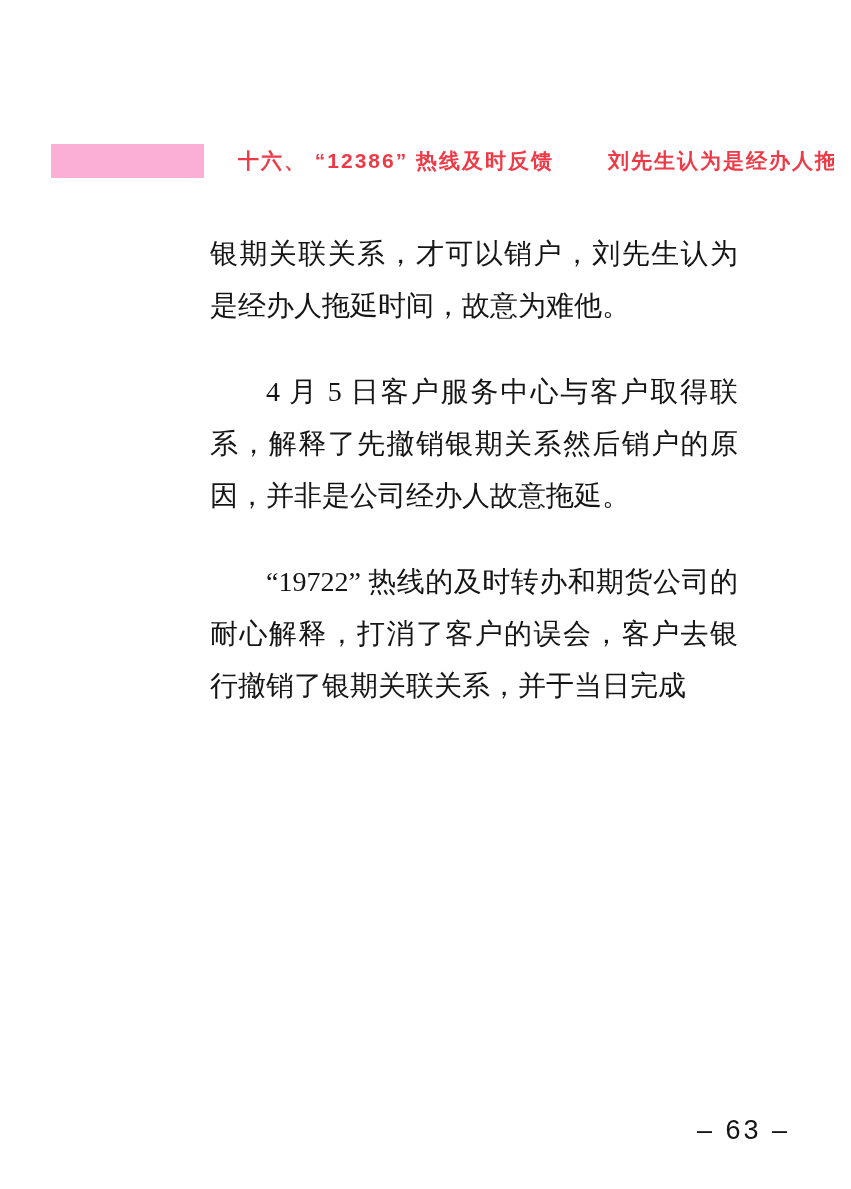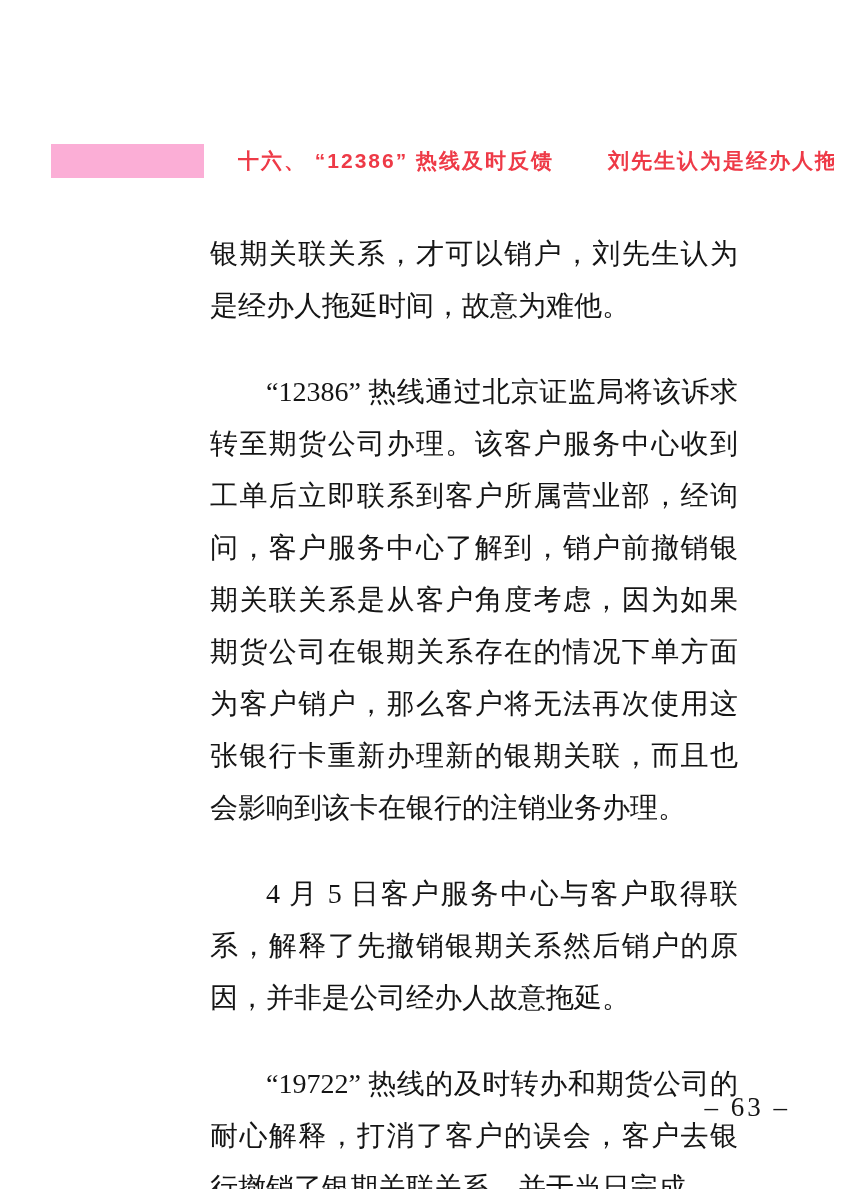--- a/index.html
+++ b/index.html
@@ -59,45 +59,44 @@
     line-height: 52px;
     color: var(--ink);
     text-align: justify;
     text-justify: inter-ideograph;
   }
   .body-text p { margin: 0; }
   .body-text p.indent { text-indent: 2em; }
   
   .page-number {
     position: absolute;
-    top: 1041px;
+    top: 1064px;
     right: 78px;
     font-size: 27px;
     letter-spacing: 3px;
     color: var(--ink);
-    font-family: Liberation Serif, serif;
+    font-family: Liberation Sans, sans-serif;
     white-space: nowrap;
   }
 </style>
 </head>
 <body>
 
 <div class="page">
 
   <div class="header-bar">
     <div class="pink-block pink-left"></div>
     <div class="header-title">
       <span>十六、 “12386” 热线及时反馈</span>
       <span>刘先生认为是经办人拖延时间</span>
     </div>
     <div class="pink-block pink-right"></div>
   </div>
 
   <div class="body-text">
     <p>银期关联关系，才可以销户，刘先生认为是经办人拖延时间，故意为难他。</p>
-    <p class="indent">“12386” 热线通过北京证监局将该诉求转至期货公司办理。该客户服务中心收到工单后立即联系到客户所属营业部，经询问，客户服务中心了解到，销户前撤销银期关联关系是从客户角度考虑，因为如果期货公司在银期关系存在的情况下单方面为客户销户，那么客户将无法再次使用这张银行卡重新办理新的银期关联，而且也会影响到该卡在银行的注销业务办理。</p>
     <p class="indent">4 月 5 日客户服务中心与客户取得联系，解释了先撤销银期关系然后销户的原因，并非是公司经办人故意拖延。</p>
     <p class="indent">“19722” 热线的及时转办和期货公司的耐心解释，打消了客户的误会，客户去银行撤销了银期关联关系，并于当日完成</p>
   </div>
 
   <div class="page-number">– 63 –</div>
 
 </div>
 
 </body></html>

